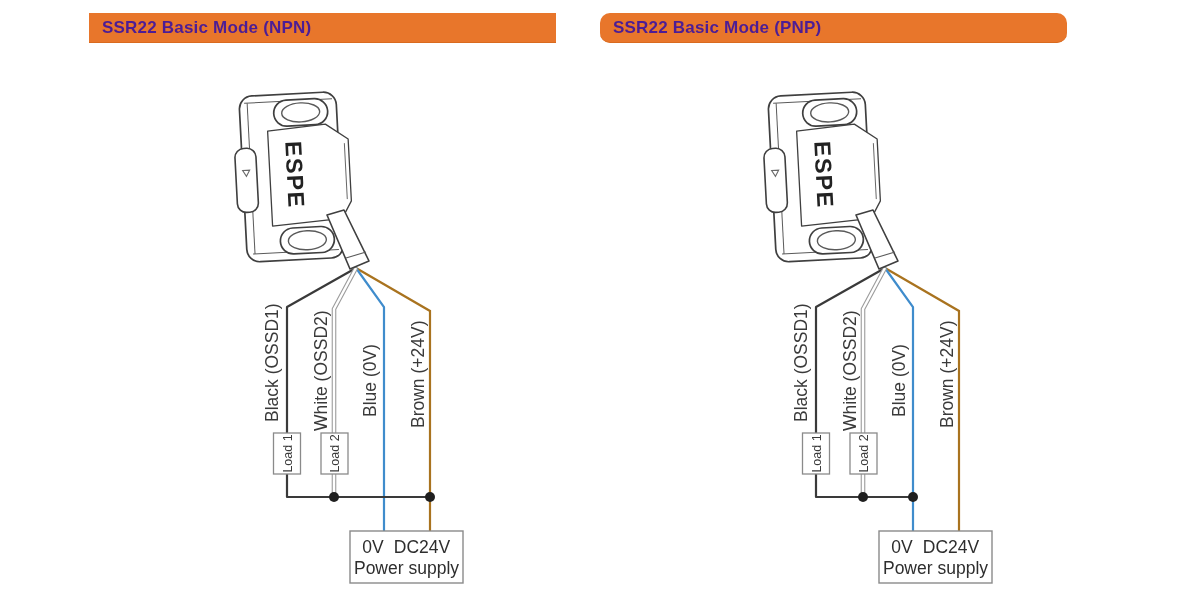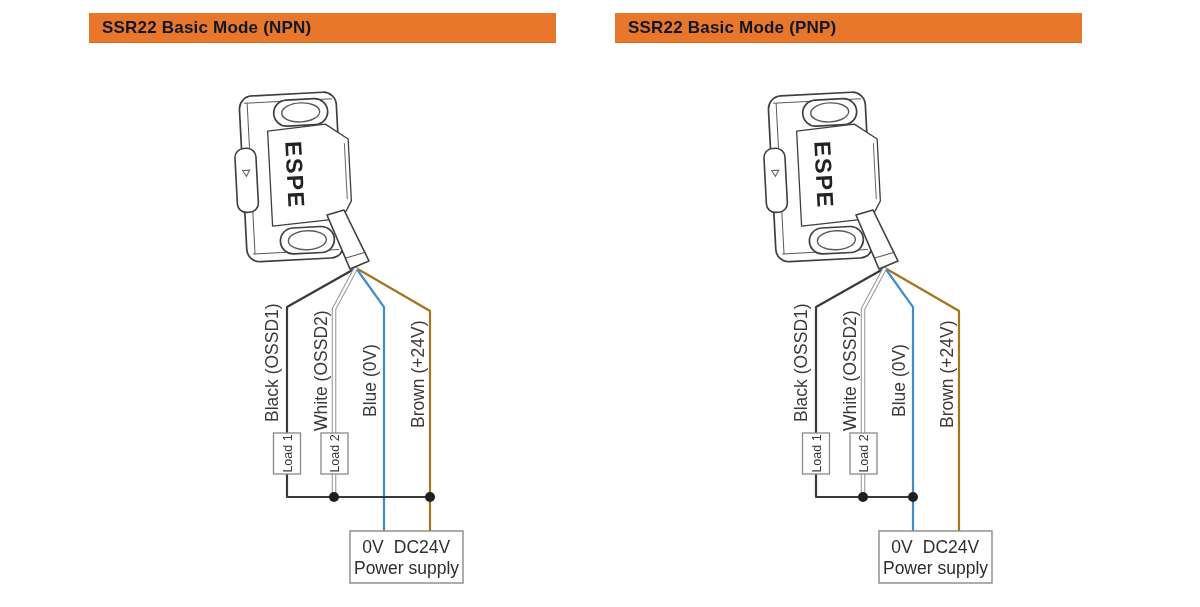--- a/index.html
+++ b/index.html
@@ -3,25 +3,25 @@
 <meta charset="utf-8">
 <style>
   html,body{margin:0;padding:0;}
   body{
     width:1200px;height:607px;position:relative;background:#ffffff;
     font-family:"Liberation Sans",sans-serif;overflow:hidden;
   }
   .banner{
     position:absolute;top:13px;width:467px;height:30px;
     background:#e8762b;border-bottom:1px solid #d96a1e;
-    color:#0f172a;font-weight:bold;font-size:17px;line-height:30px;
+    color:#4c1d95;font-weight:bold;font-size:17px;line-height:30px;
     padding-left:13px;box-sizing:border-box;letter-spacing:.2px;
   }
   #banner-npn{left:89px;}
-  #banner-pnp{left:615px;}
+  #banner-pnp{left:600px;border-radius:10px;}
   .diagram{position:absolute;top:0;width:600px;height:607px;}
   #diagram-npn{left:0;}
   #diagram-pnp{left:529px;}
   .wlabel{font-size:17.5px;fill:#3a3a3a;}
   .loadlabel{font-size:12.5px;fill:#3a3a3a;}
   .pslabel{font-size:17.5px;fill:#2e2e2e;}
   .logo{font-size:23px;font-weight:bold;fill:#222222;letter-spacing:1.5px;}
   .devline{fill:#ffffff;stroke:#3f3f3f;}
   .thin{fill:none;stroke:#5a5a5a;}
 </style>

